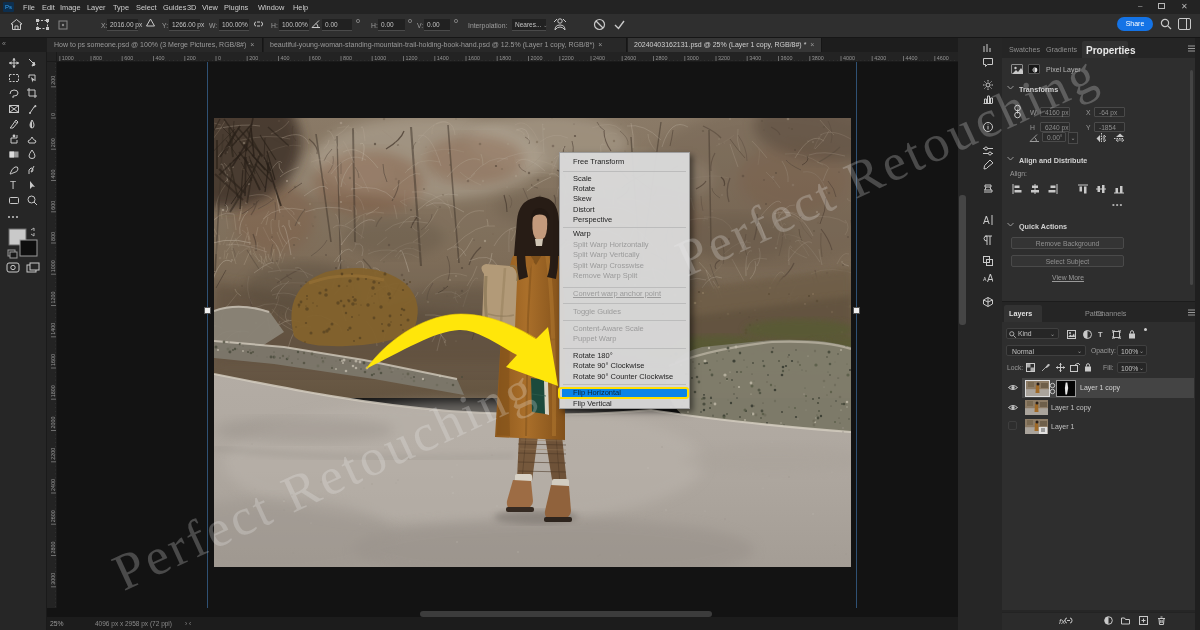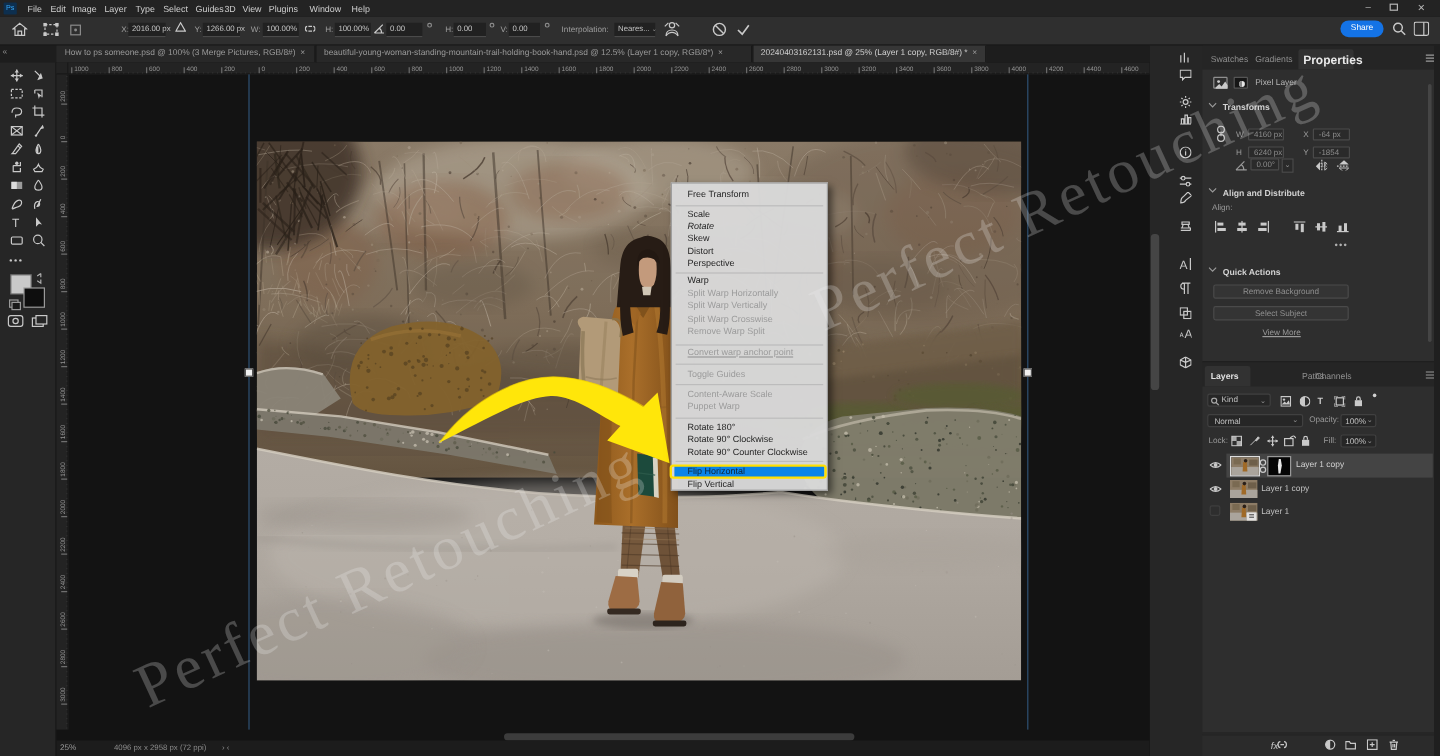--- a/index.html
+++ b/index.html
@@ -2128,21 +2128,21 @@
 </svg>
     </div>
 <div class="abs" style="left:207px;top:62px;width:1px;height:546px;background:#2f5174;z-index:6;"></div>
 <div class="abs" style="left:856px;top:62px;width:1px;height:546px;background:#2f5174;z-index:6;"></div>
 <div class="abs" style="left:204px;top:307px;width:7px;height:7px;background:#f0f0f0;border:1px solid #555;z-index:7;"></div>
 <div class="abs" style="left:853px;top:307px;width:7px;height:7px;background:#f0f0f0;border:1px solid #555;z-index:7;"></div>
 <div style="position:absolute;left:559px;top:152px;width:131px;height:257px;background:rgba(217,217,217,0.97);border:1px solid #9e9e9e;box-shadow:3px 3px 6px rgba(0,0,0,0.5);z-index:20;font-size:7.5px;">
       <div style="position:absolute;left:13px;top:3.9px;height:10px;color:#1f1f1f;line-height:10px;">Free Transform</div>
       <div style="position:absolute;left:3px;right:3px;top:17.5px;height:1px;background:#bcbcbc;"></div>
       <div style="position:absolute;left:13px;top:20.9px;height:10px;color:#1f1f1f;line-height:10px;">Scale</div>
-      <div style="position:absolute;left:13px;top:31.2px;height:10px;color:#1f1f1f;line-height:10px;font-style:italic;">Rotate</div>
+      <div style="position:absolute;left:13px;top:31.2px;height:10px;color:#1f1f1f;line-height:10px;">Rotate</div>
       <div style="position:absolute;left:13px;top:41.4px;height:10px;color:#1f1f1f;line-height:10px;">Skew</div>
       <div style="position:absolute;left:13px;top:51.7px;height:10px;color:#1f1f1f;line-height:10px;">Distort</div>
       <div style="position:absolute;left:13px;top:61.9px;height:10px;color:#1f1f1f;line-height:10px;">Perspective</div>
       <div style="position:absolute;left:3px;right:3px;top:73.5px;height:1px;background:#bcbcbc;"></div>
       <div style="position:absolute;left:13px;top:76.4px;height:10px;color:#1f1f1f;line-height:10px;">Warp</div>
       <div style="position:absolute;left:13px;top:86.8px;height:10px;color:#9b9b9b;line-height:10px;">Split Warp Horizontally</div>
       <div style="position:absolute;left:13px;top:97.2px;height:10px;color:#9b9b9b;line-height:10px;">Split Warp Vertically</div>
       <div style="position:absolute;left:13px;top:107.6px;height:10px;color:#9b9b9b;line-height:10px;">Split Warp Crosswise</div>
       <div style="position:absolute;left:13px;top:118.0px;height:10px;color:#9b9b9b;line-height:10px;">Remove Warp Split</div>
       <div style="position:absolute;left:3px;right:3px;top:133.6px;height:1px;background:#bcbcbc;"></div>

